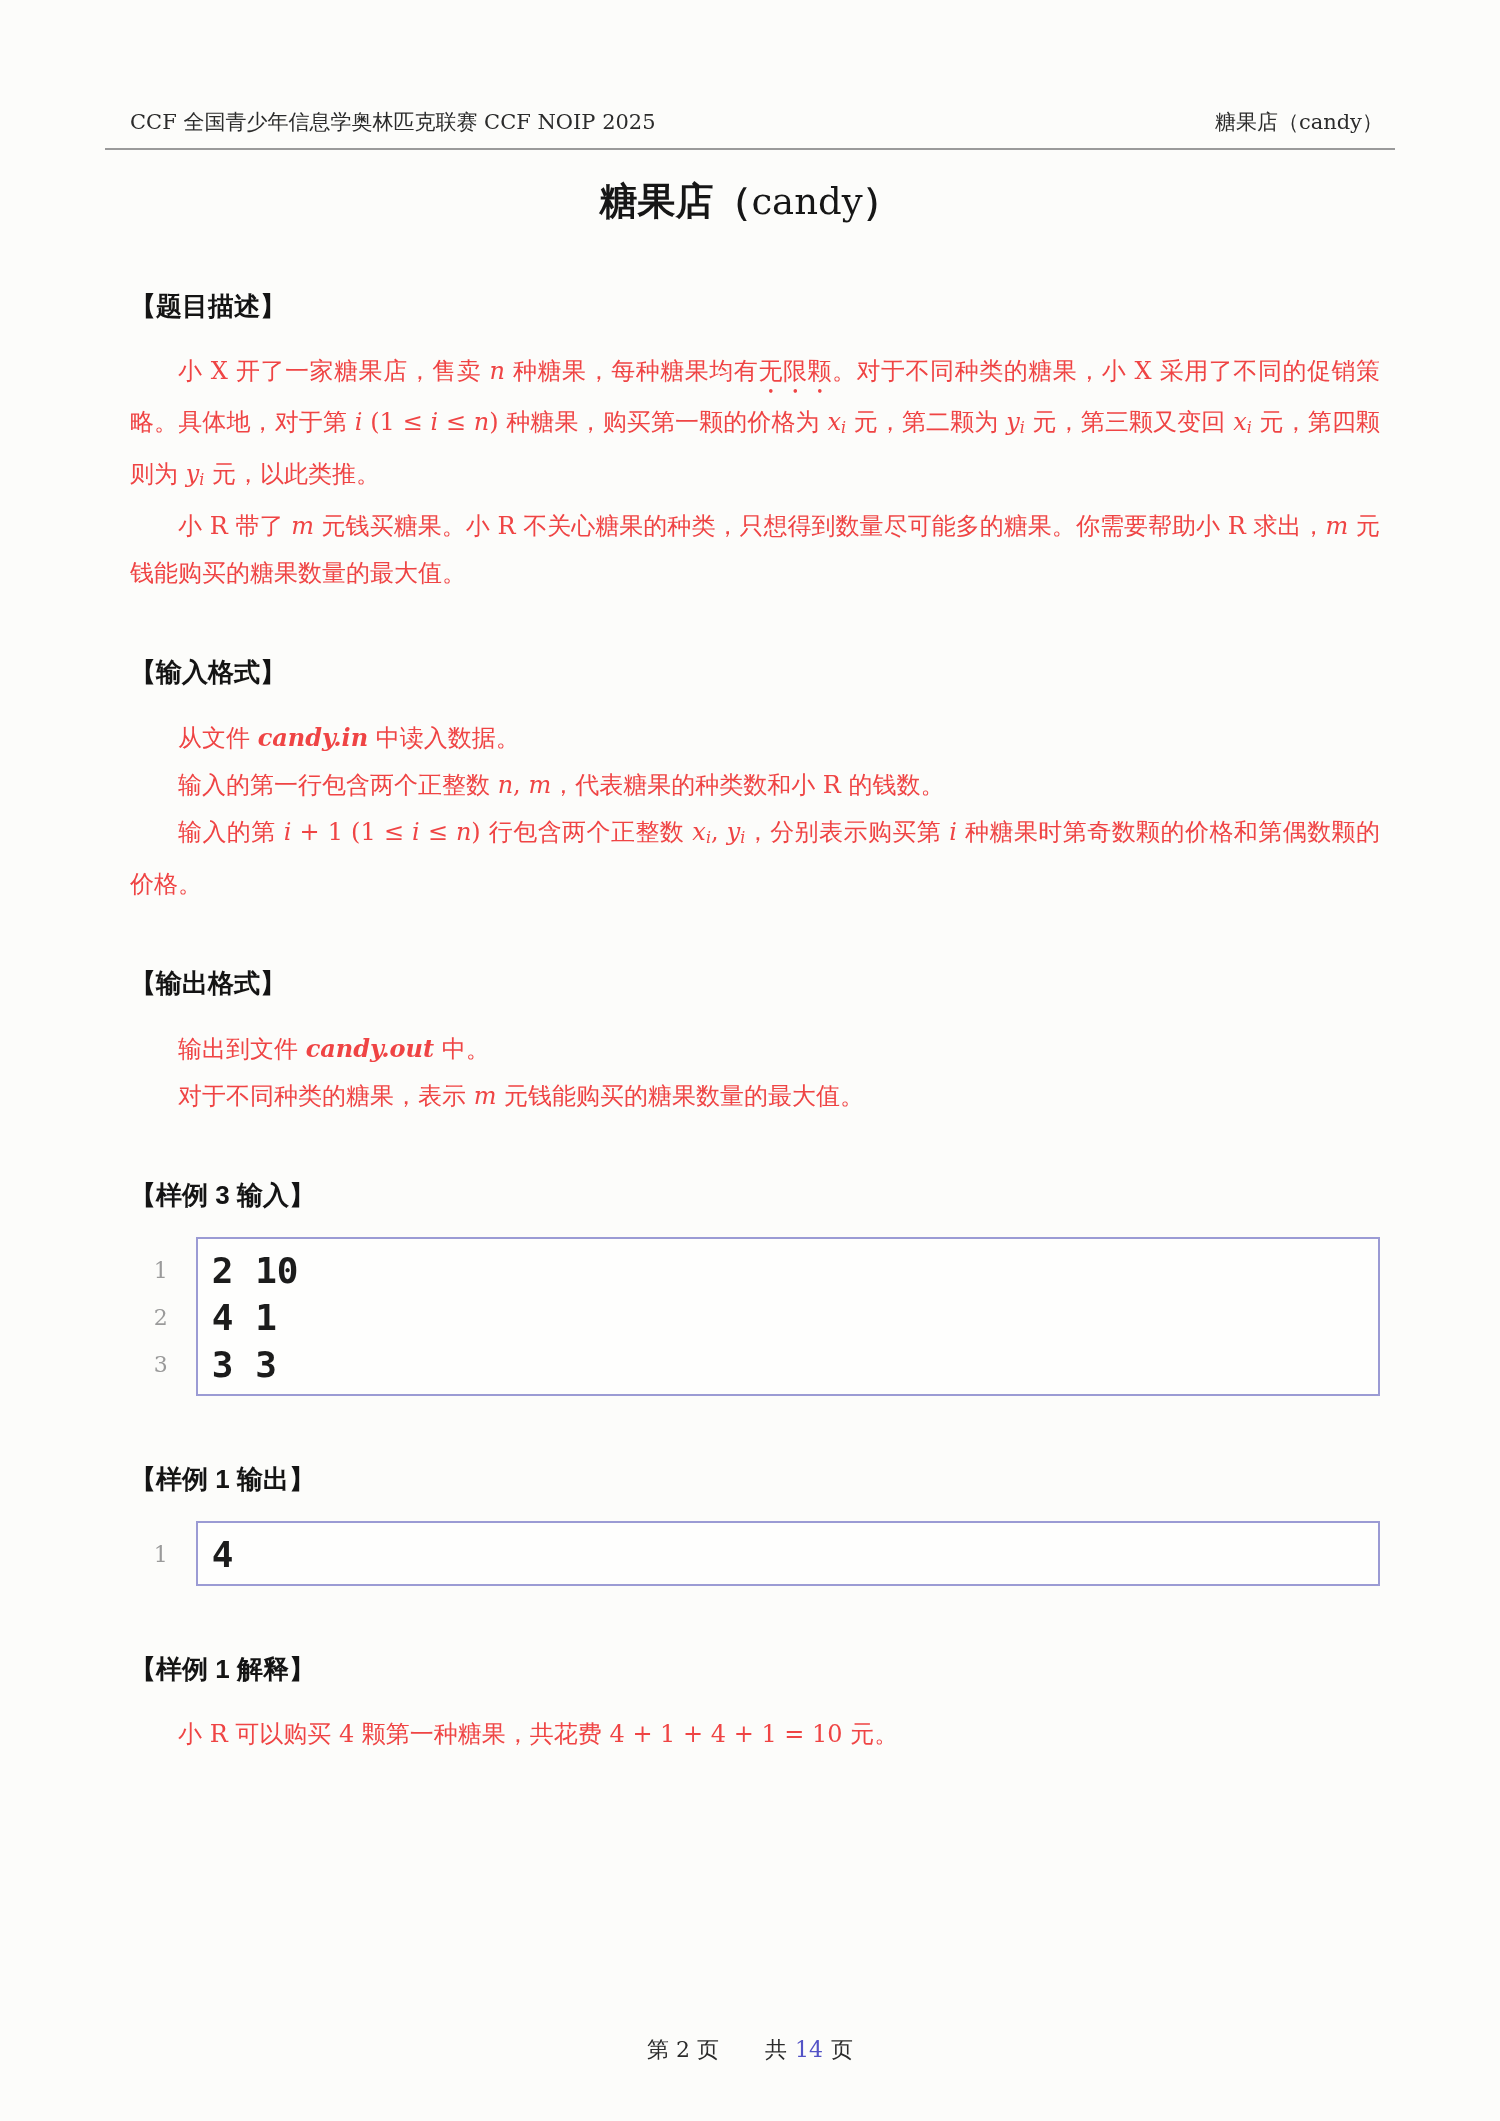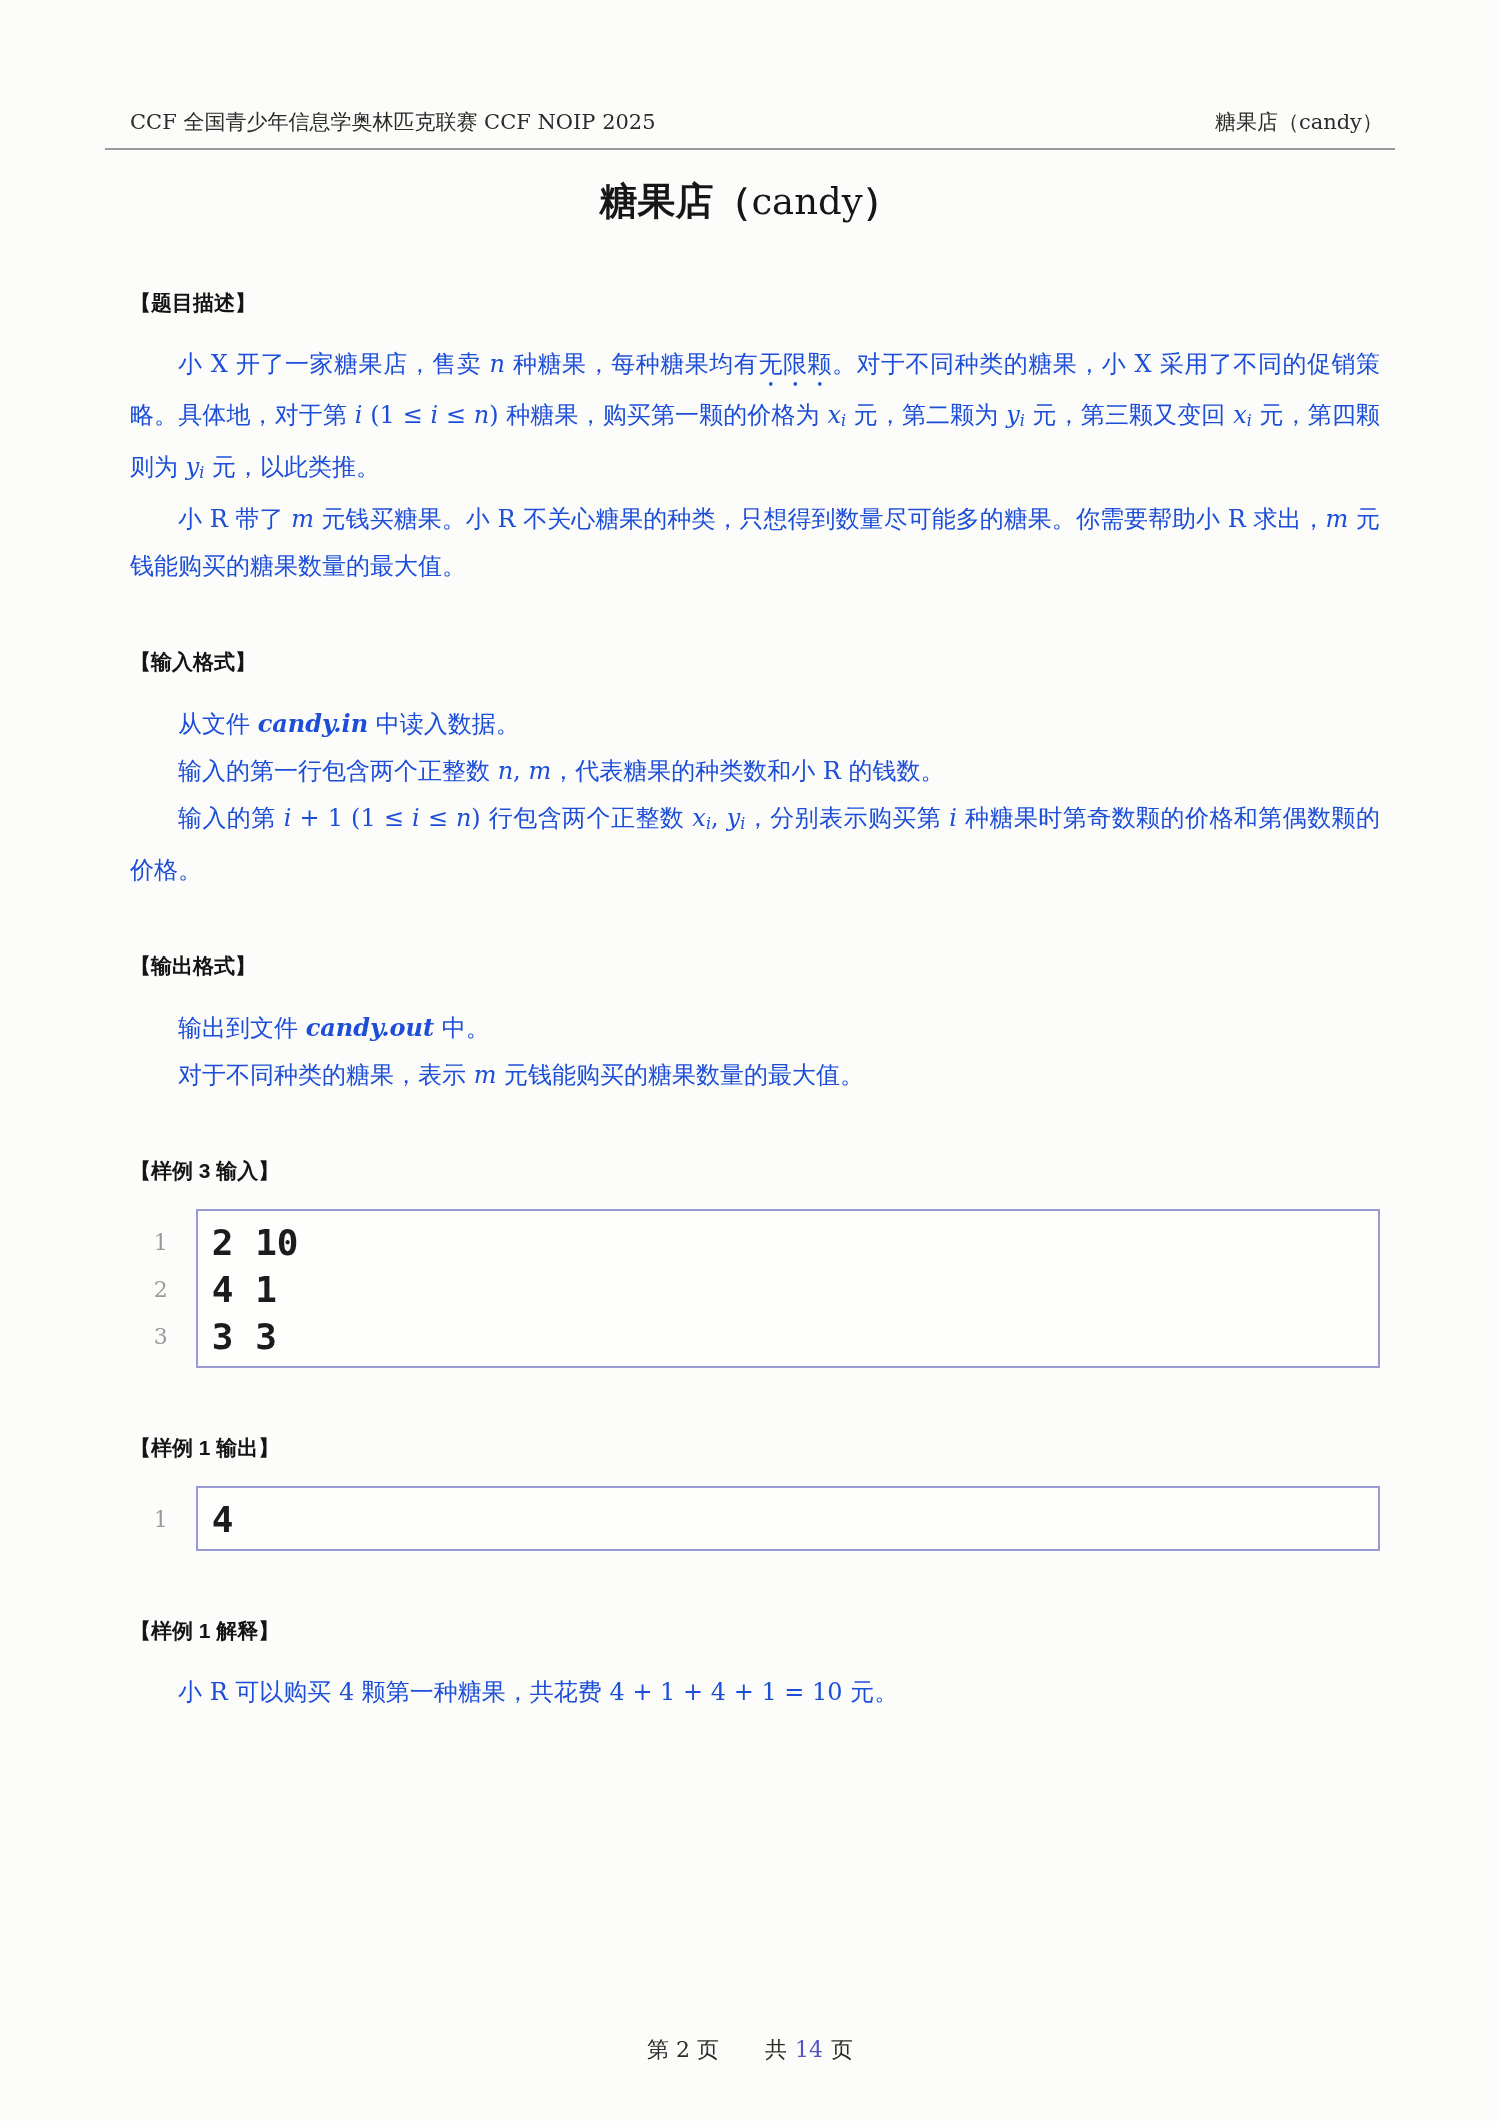--- a/index.html
+++ b/index.html
@@ -41,34 +41,34 @@
     font-family:"DejaVu Serif",serif;
     font-weight:500;
     font-size:37px;
   }
 
   .content{margin:0 120px 0 130px;}
 
   .sec-h{
     font-family:"Liberation Sans",sans-serif;
     font-weight:700;
-    font-size:21px;
+    font-size:26px;
     color:#141414;
     margin:0;
   }
   .mt-h1{margin-top:62px;}
   .mt-h2{margin-top:58px;}
 
   .para{
     font-size:24px;
     line-height:47px;
     text-align:justify;
     text-indent:2em;
     margin:0;
-    color:#1d4ed8;
+    color:#ef4444;
   }
   .para.first{margin-top:24px;}
 
   .mvar{font-family:"DejaVu Serif",serif;font-style:italic;}
   .mnum{font-family:"DejaVu Serif",serif;}
   .msub{font-family:"DejaVu Serif",serif;font-style:italic;font-size:66%;vertical-align:-0.18em;}
   .fname{font-family:"DejaVu Serif",serif;font-style:italic;font-weight:700;}
   .emph{
     -webkit-text-emphasis:filled dot;
     -webkit-text-emphasis-position:under right;

